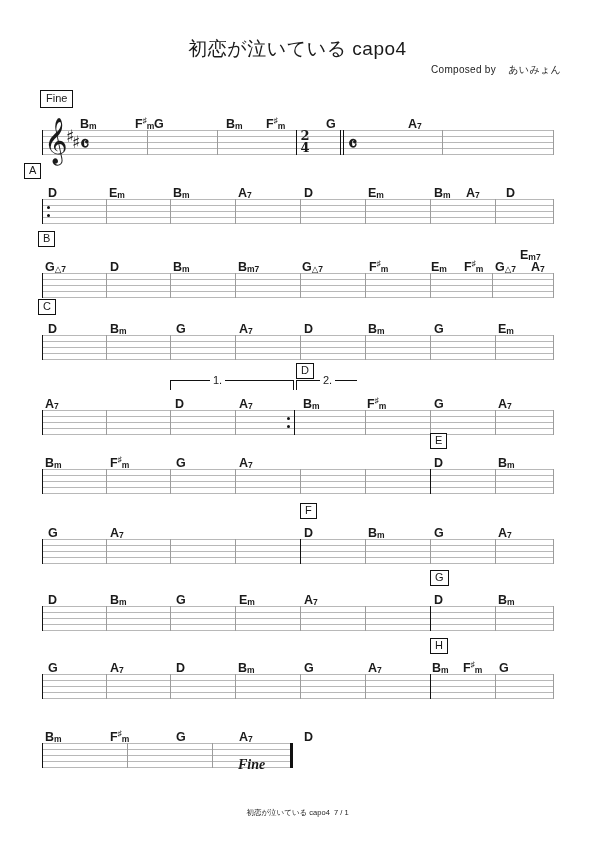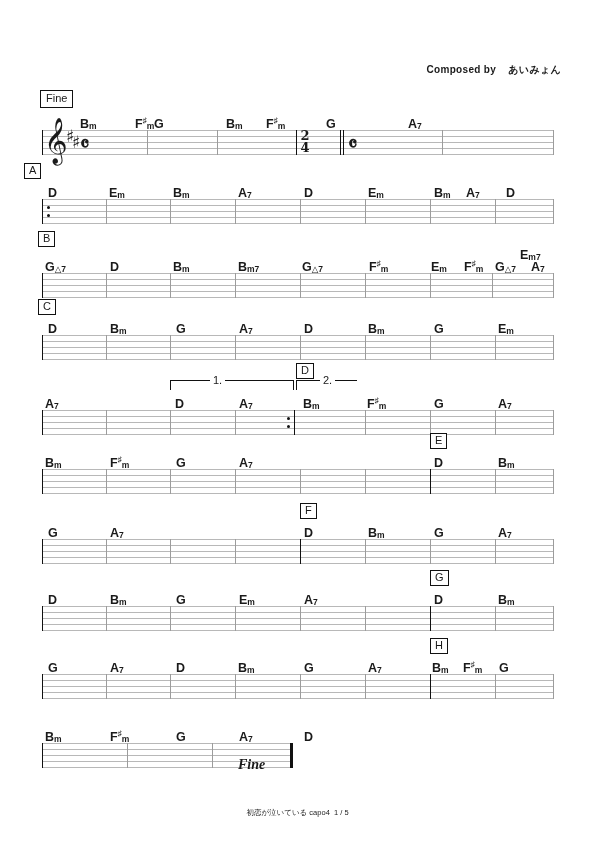--- a/index.html
+++ b/index.html
@@ -14,21 +14,21 @@
   .page{position:relative;width:595px;height:842px;}
 
   
   .title{
     position:absolute;left:0;right:0;top:36px;
     text-align:center;
     font-size:19px;font-weight:400;letter-spacing:.5px;
   }
   .composer{
     position:absolute;right:34px;top:63px;
-    font-size:10px;font-weight:700;letter-spacing:.3px;
+    font-size:10px;font-weight:400;letter-spacing:.3px;
     white-space:pre;
   }
   .footer{
     position:absolute;left:0;right:0;top:808px;
     text-align:center;font-size:7.5px;color:#222;
     white-space:pre;
   }
 
   
   .system{position:absolute;left:42px;width:512px;}
@@ -98,20 +98,21 @@
   .fine{
     position:absolute;font-family:"Liberation Serif","DejaVu Serif",serif;
     font-weight:700;font-style:italic;font-size:14px;
   }
 </style>
 </head>
 <body>
 
 <div class="page">
 
+  <div class="title">初恋が泣いている capo4</div>
   <div class="composer">Composed by    あいみょん</div>
 
   <div class="system" style="top:92px;">
     <div class="mark intro" style="left:-2px;top:-2px;">Fine</div>
 
     <div class="chords" style="margin-top:20px;height:18px;">
       <span class="chord" style="left:38px;"><span>B</span><sub>m</sub></span>
       <span class="chord" style="left:93px;"><span>F</span><span class="sh">♯</span><sub>m</sub></span>
       <span class="chord" style="left:113px;"></span>
       <span class="chord" style="left:112px;"><span>G</span></span>
@@ -417,15 +418,15 @@
       <div class="ln l3" style="right:261px;"></div>
       <div class="ln l4" style="right:261px;"></div>
       <div class="bar heavy" style="left:0px;"></div>
       <div class="bar" style="left:85px;"></div>
       <div class="bar" style="left:170px;"></div>
       <div class="bar endthick" style="left:248px;"></div>
     </div>
     <div class="fine" style="left:196px;top:32px;">Fine</div>
   </div>
 
-  <div class="footer">初恋が泣いている capo4  1 / 5</div>
+  <div class="footer">初恋が泣いている capo4  7 / 1</div>
 
 </div>
 
 </body></html>

